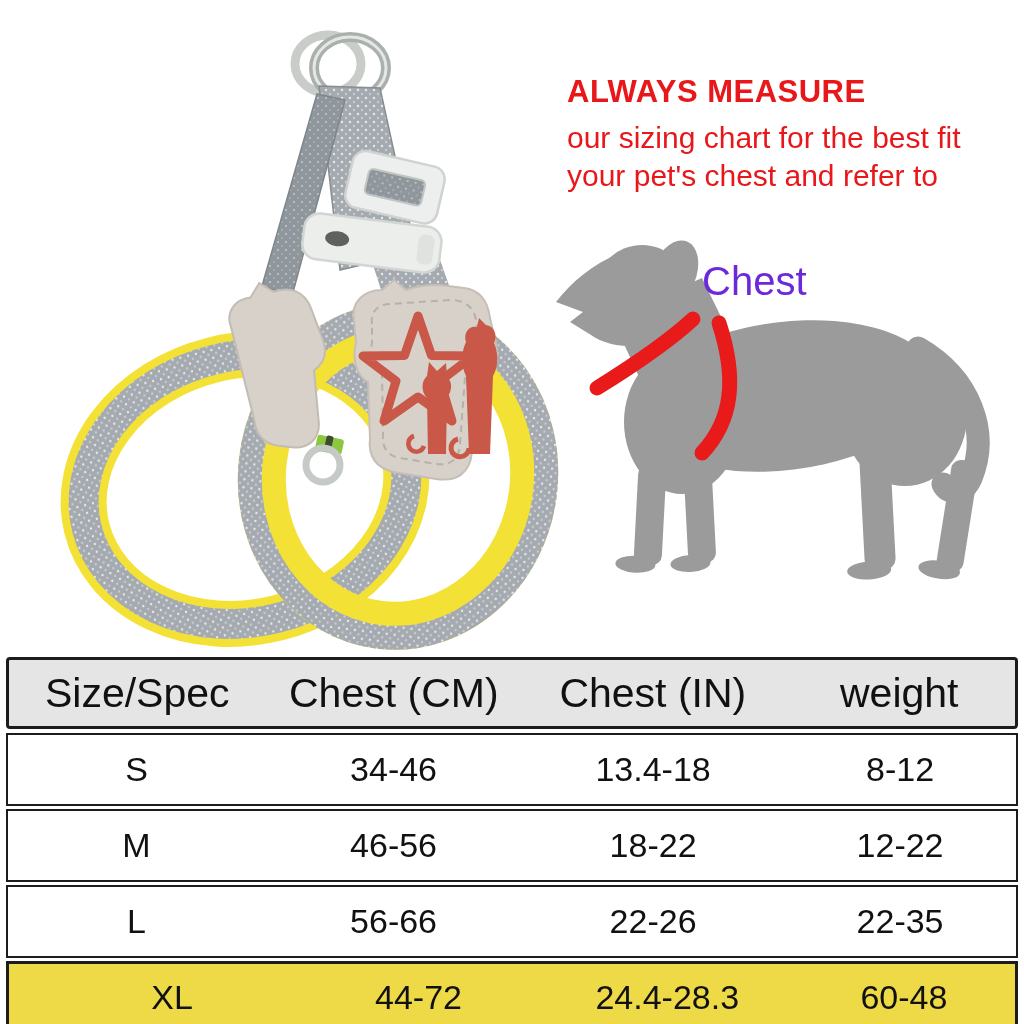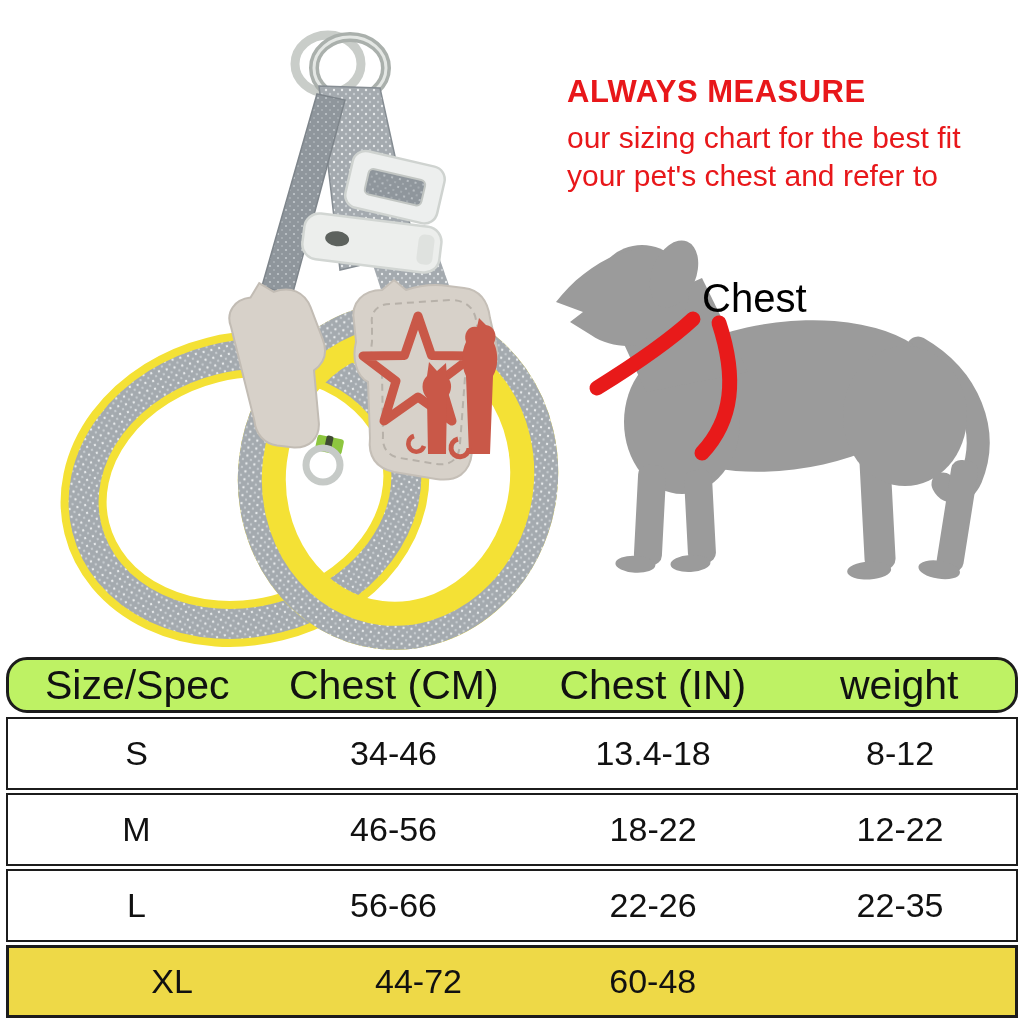--- a/index.html
+++ b/index.html
@@ -9,26 +9,26 @@
   }
   
   .harness { position:absolute; left:20px; top:0; width:540px; height:630px; }
   
   .notice { position:absolute; left:567px; top:50px; width:452px; color:#e8171a; }
   .notice-title { font-size:31px; font-weight:bold; letter-spacing:.5px; margin-bottom:9px; }
   .notice-line { font-size:30px; line-height:38px; }
   
   .diagram { position:absolute; left:550px; top:196px; width:470px; height:412px; }
   .diagram svg { position:absolute; left:0; top:0; width:470px; height:412px; }
-  .chest-label { position:absolute; left:152px; top:56px; font-size:40px; color:#000000; }
+  .chest-label { position:absolute; left:152px; top:39px; font-size:40px; color:#6d28d9; }
   
   .size-table { position:absolute; left:6px; right:6px; top:633px; }
   .thead {
-    box-sizing:border-box; height:56px; display:flex; align-items:center;
-    border:3px solid #1c1c1c; border-radius:21px; background:#bef264;
+    box-sizing:border-box; height:72px; display:flex; align-items:center;
+    border:3px solid #1c1c1c; border-radius:4px; background:#e5e5e5;
     position:relative; z-index:2;
   }
   .th { font-size:41px; color:#111; text-align:center; }
   .tbody { margin-top:4px; }
   .tr {
     box-sizing:border-box; height:73px; display:flex; align-items:center;
     border:2.5px solid #1c1c1c; background:#fff; margin-bottom:3px;
   }
   .tr:last-child { margin-bottom:0; border-width:3px;padding-left:40px; }
   .td { font-size:34px; color:#111; text-align:center; }
@@ -171,18 +171,19 @@
       </div>
       <div class="tr">
         <div class="td c0">L</div>
         <div class="td c1">56-66</div>
         <div class="td c2">22-26</div>
         <div class="td c3">22-35</div>
       </div>
       <div class="tr" style="background: rgb(238, 217, 71);">
         <div class="td c0">XL</div>
         <div class="td c1">44-72</div>
+        <div class="td c2">24.4-28.3</div>
         <div class="td c3">60-48</div>
       </div>
     </div>
   </div>
 
 </div>
 
 </body></html>

